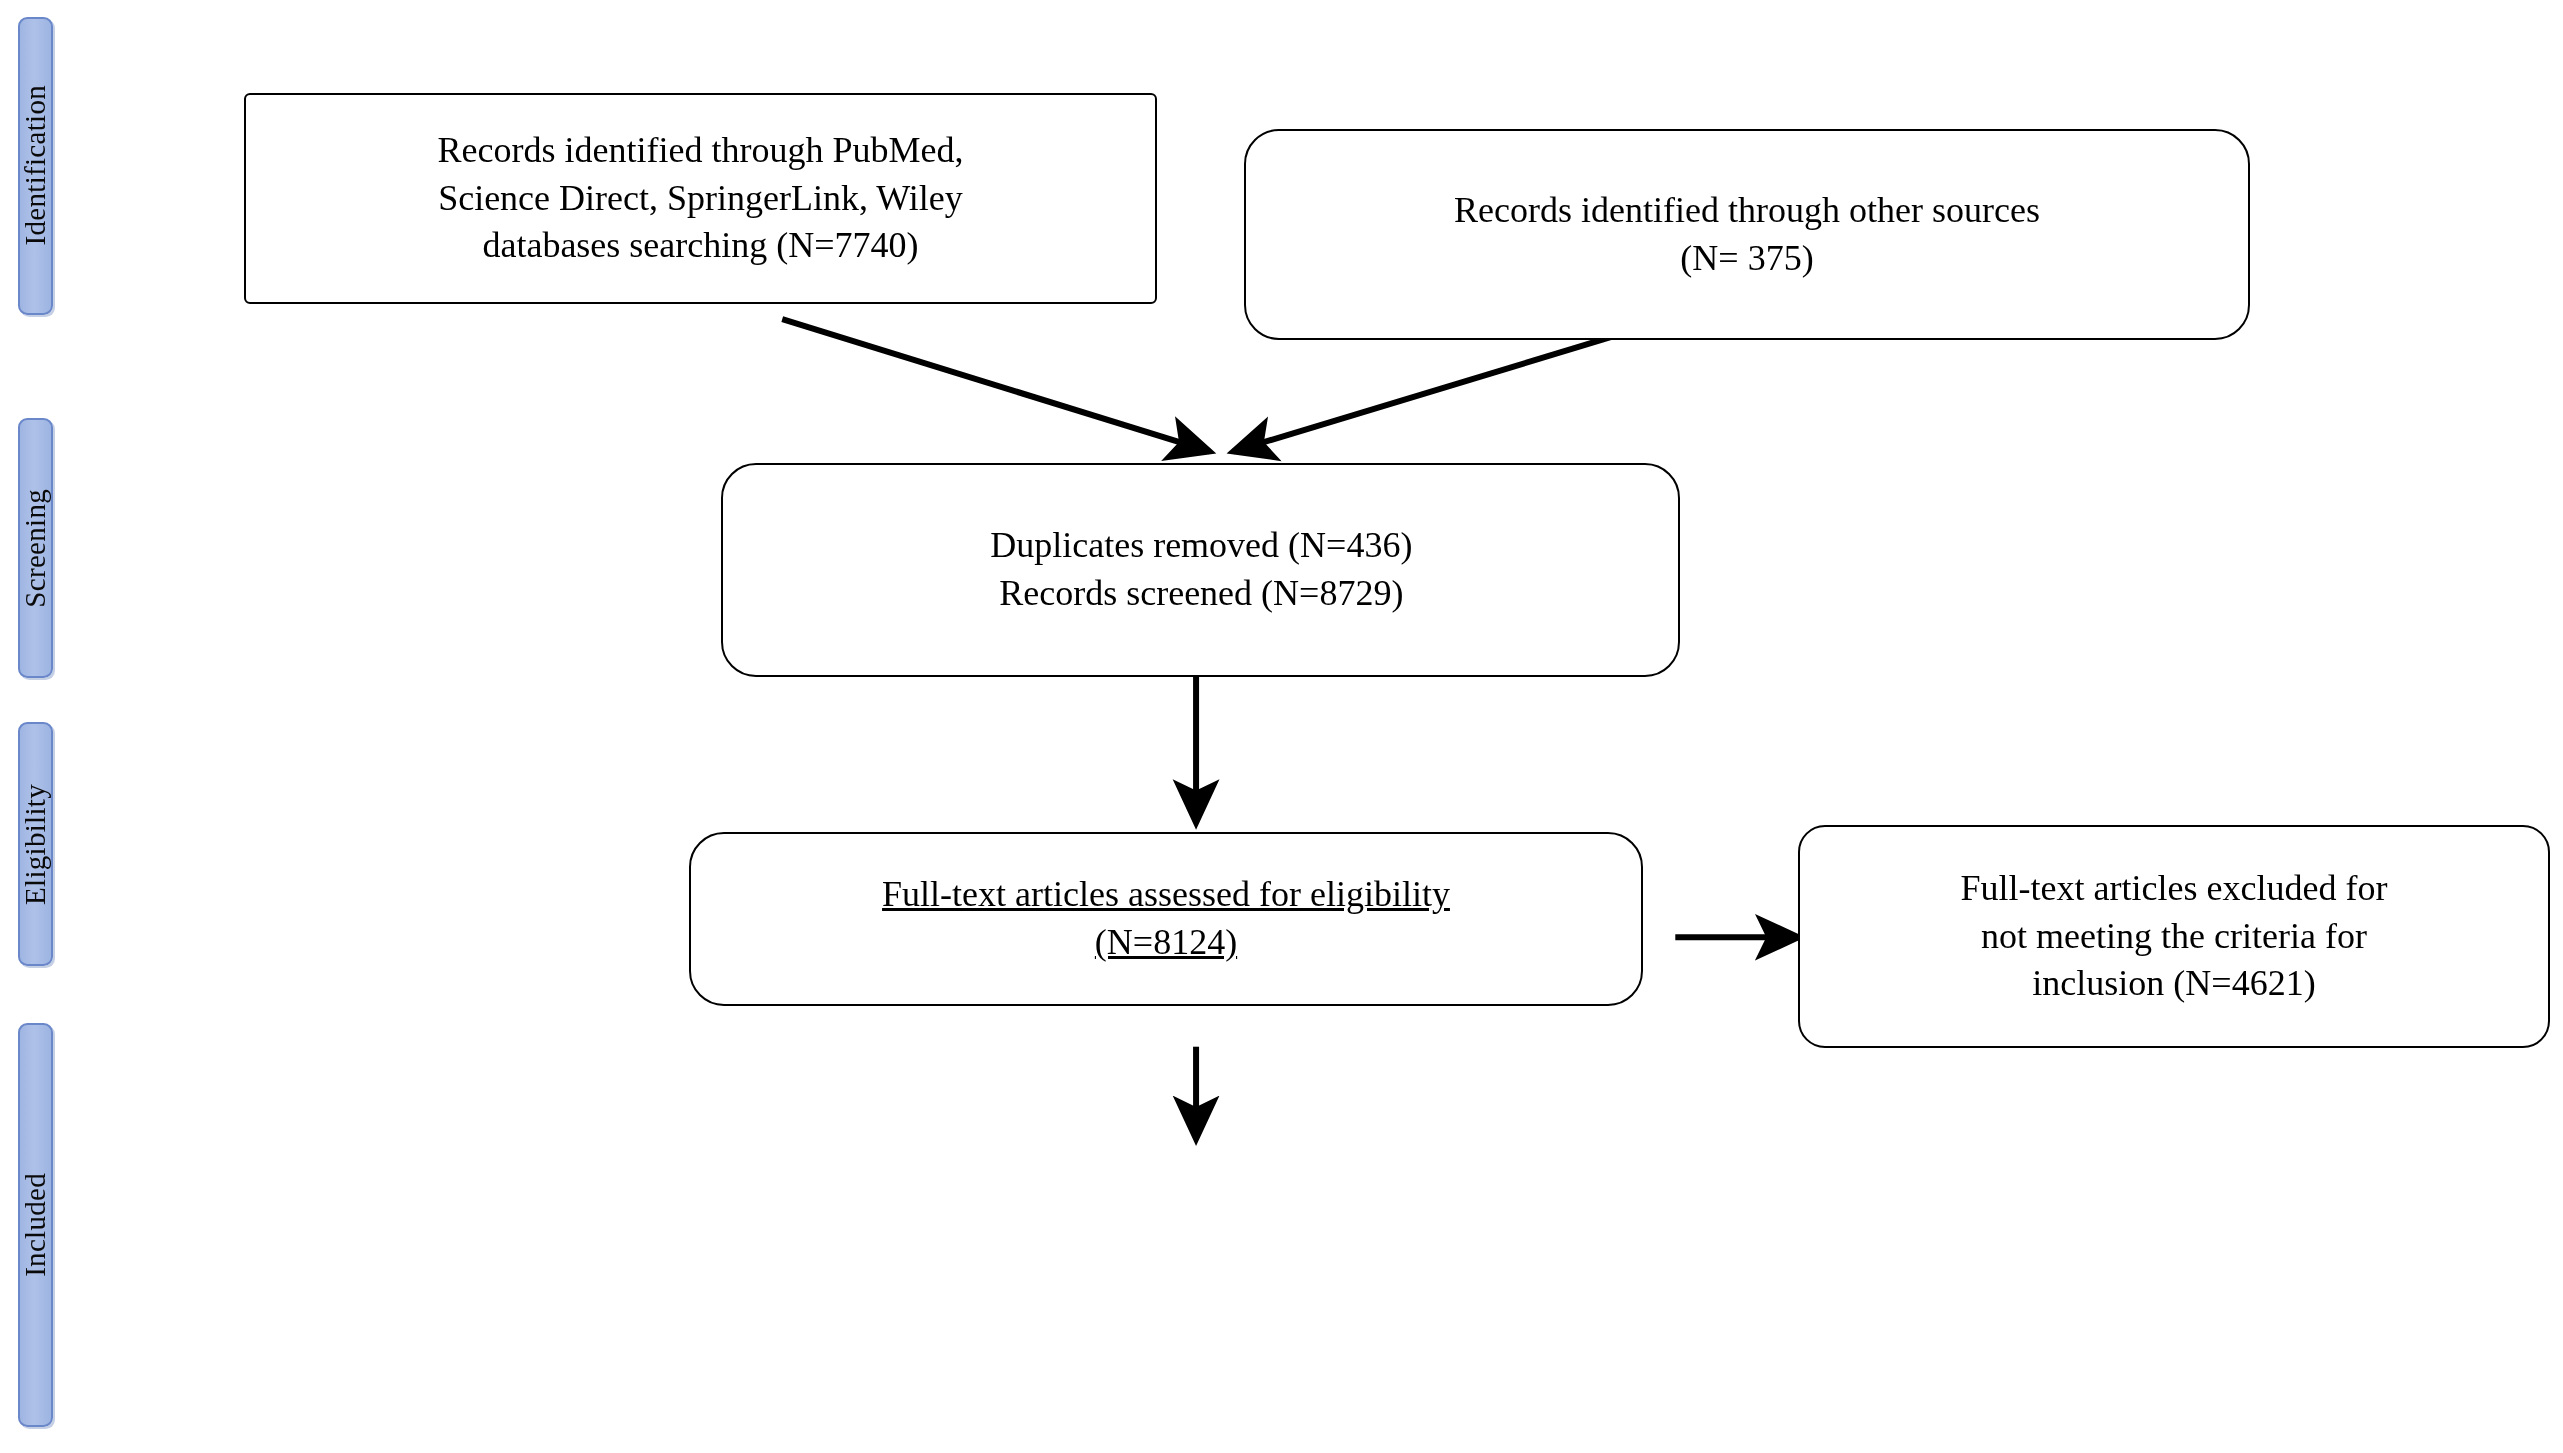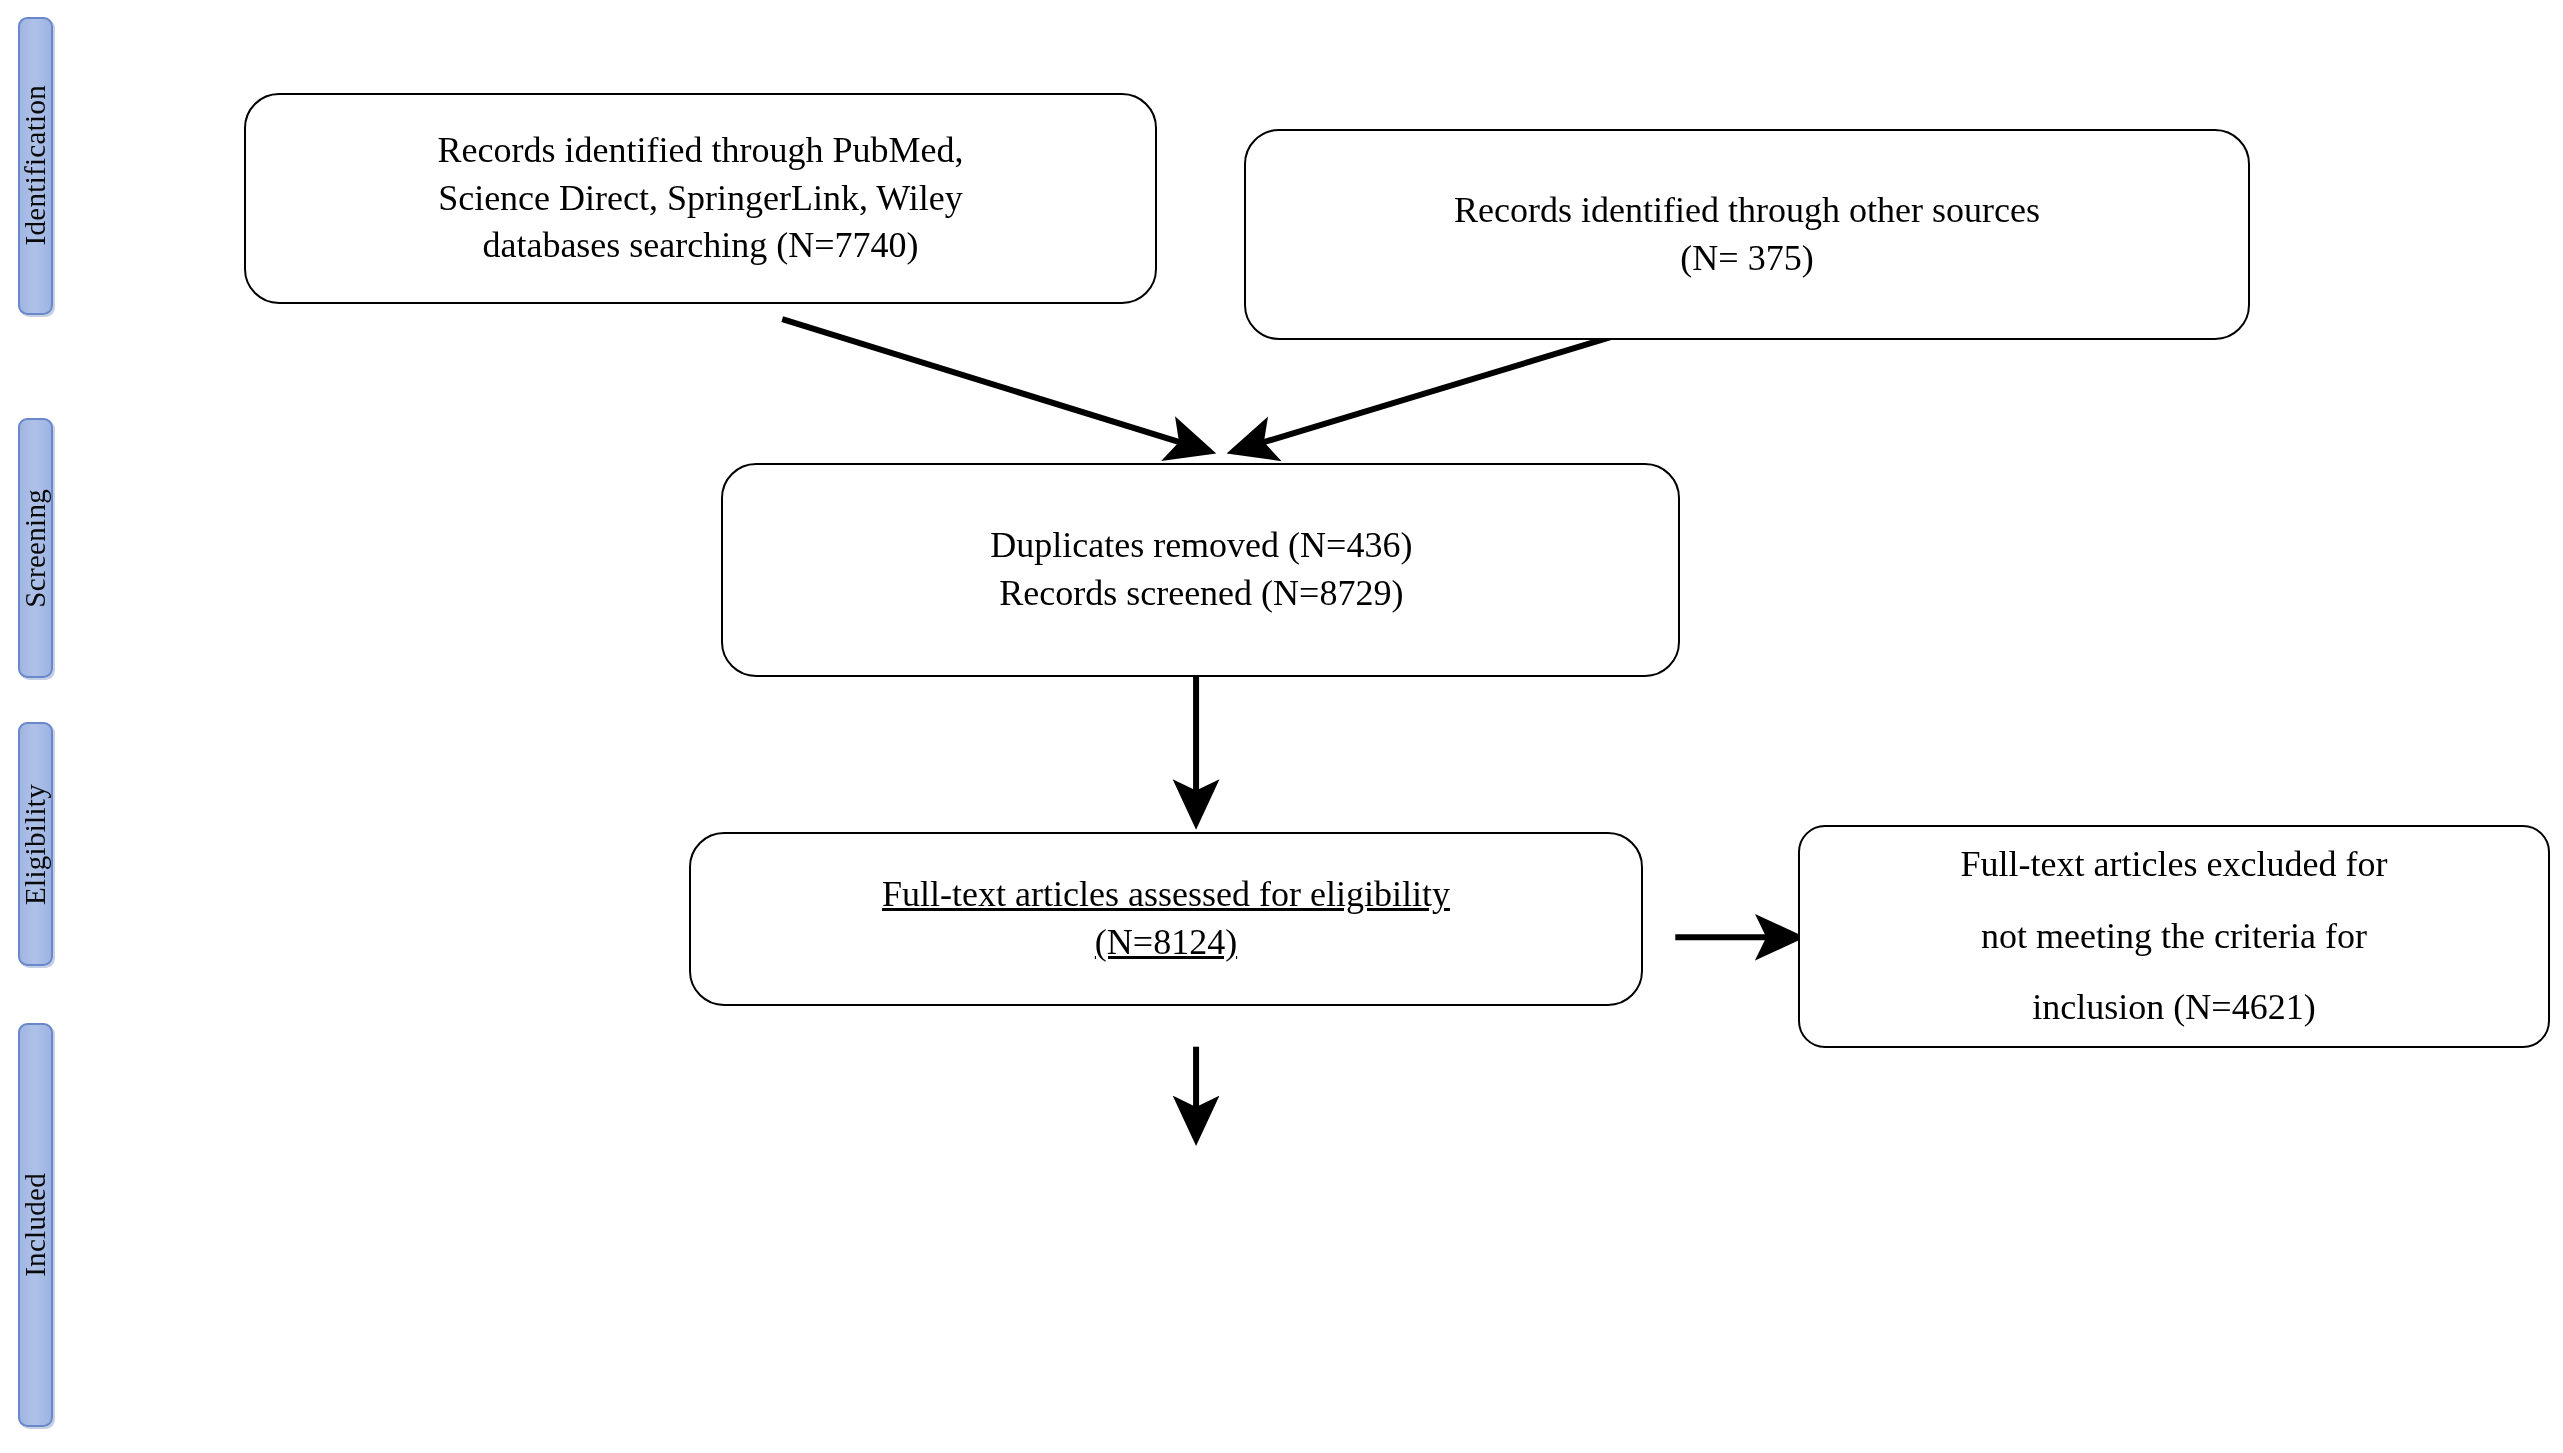--- a/index.html
+++ b/index.html
@@ -104,42 +104,42 @@
   </div>
 
   <div class="stage-tab" style="left:18px; top:722px; width:35px; height:244px;">
     <span class="stage-label">Eligibility</span>
   </div>
 
   <div class="stage-tab" style="left:18px; top:1023px; width:35px; height:404px;">
     <span class="stage-label">Included</span>
   </div>
 
-  <div class="flow-box" style="left:244px; top:93px; width:913px; height:211px;">
+  <div class="flow-box" style="left:244px; top:93px; width:913px; height:211px;border-radius:6px;">
     <span class="line">Records identified through PubMed,</span>
     <span class="line">Science Direct, SpringerLink, Wiley</span>
     <span class="line">databases searching (N=7740)</span>
   </div>
 
   <div class="flow-box" style="left:1244px; top:93px; width:1006px; height:211px;margin-top:36px;">
     <span class="line">Records identified through other sources</span>
     <span class="line">(N= 375)</span>
   </div>
 
   <div class="flow-box" style="left:721px; top:463px; width:959px; height:214px;padding-left:19px;">
     <span class="line">Duplicates removed (N=436)</span>
     <span class="line">Records screened (N=8729)</span>
   </div>
 
   <div class="flow-box" style="left:689px; top:832px; width:954px; height:174px;text-decoration:underline;">
     <span class="line">Full-text articles assessed for eligibility</span>
     <span class="line">(N=8124)</span>
   </div>
 
-  <div class="flow-box" style="left:1798px; top:825px; width:752px; height:223px; border-radius:27px;gap:24px;">
+  <div class="flow-box" style="left:1798px; top:825px; width:752px; height:223px; border-radius:27px;">
     <span class="line">Full-text articles excluded for</span>
     <span class="line">not meeting the criteria for</span>
     <span class="line">inclusion (N=4621)</span>
   </div>
 
 
 </div>
 
 
 </body></html>

